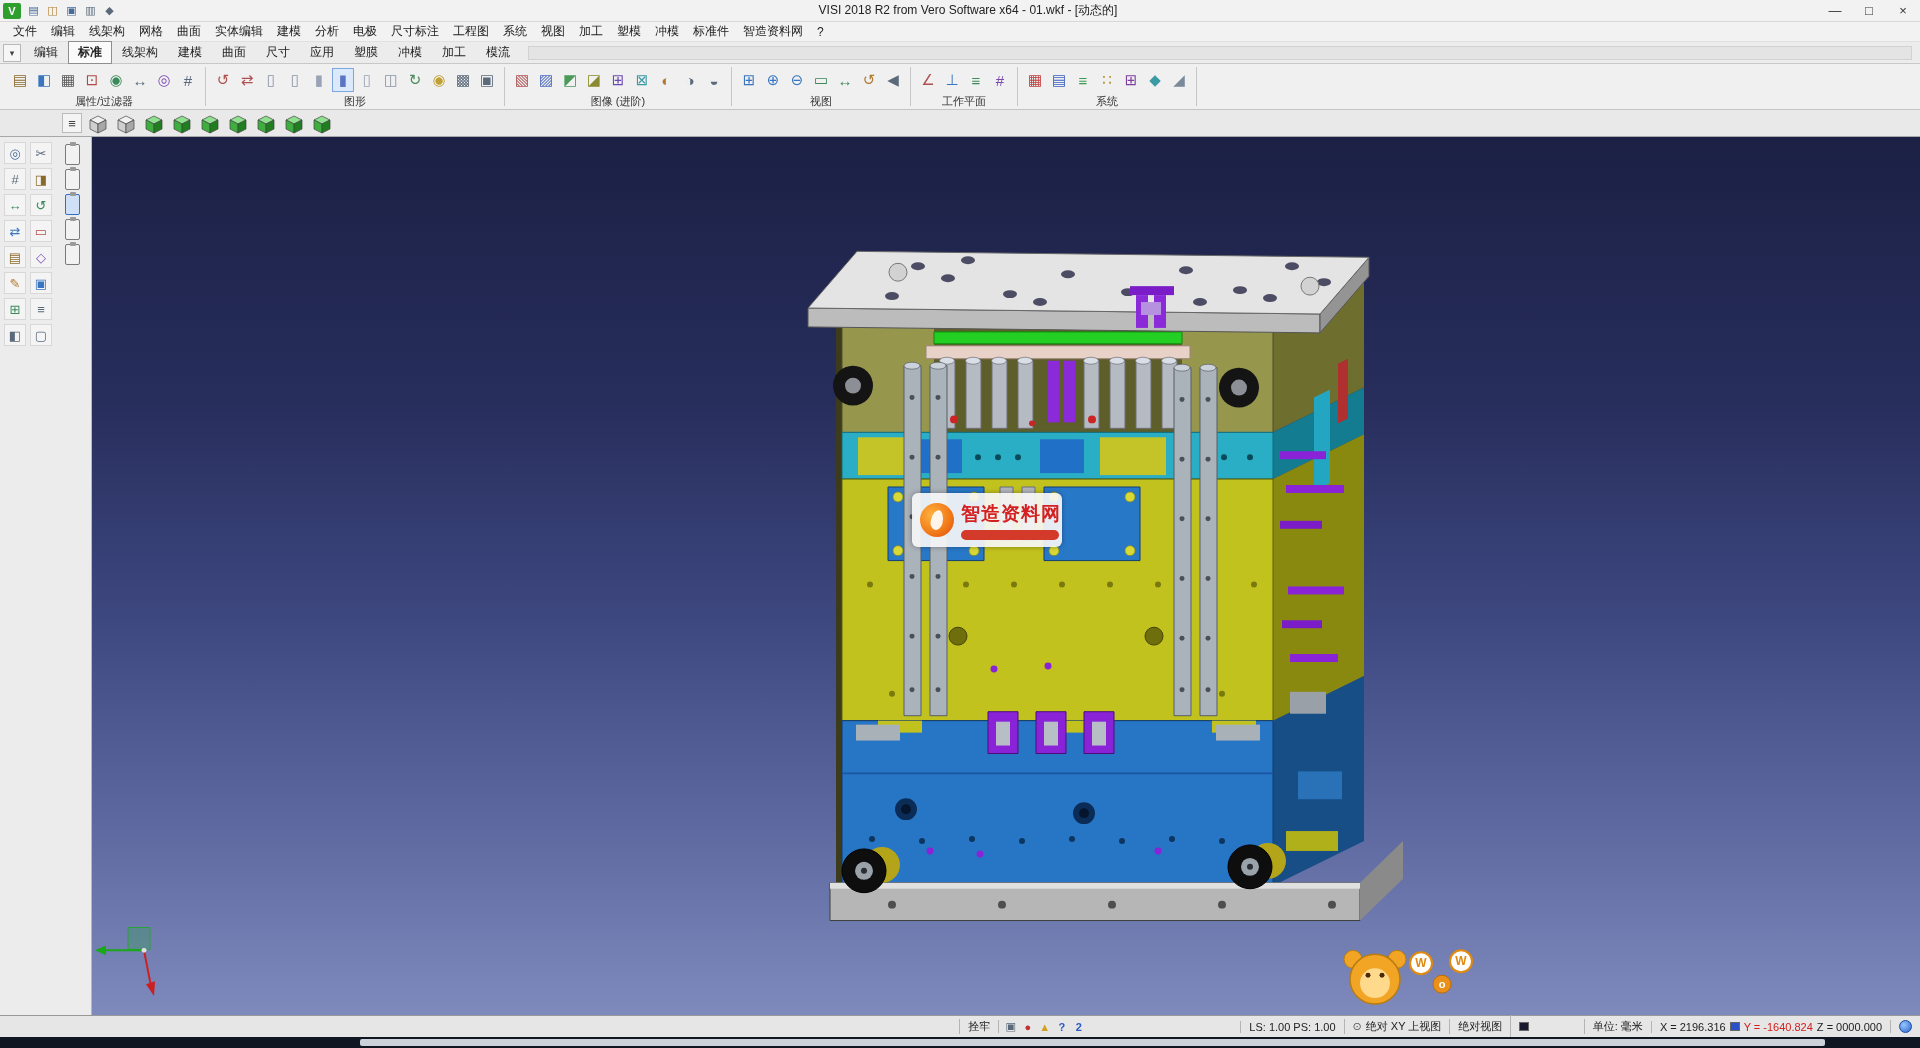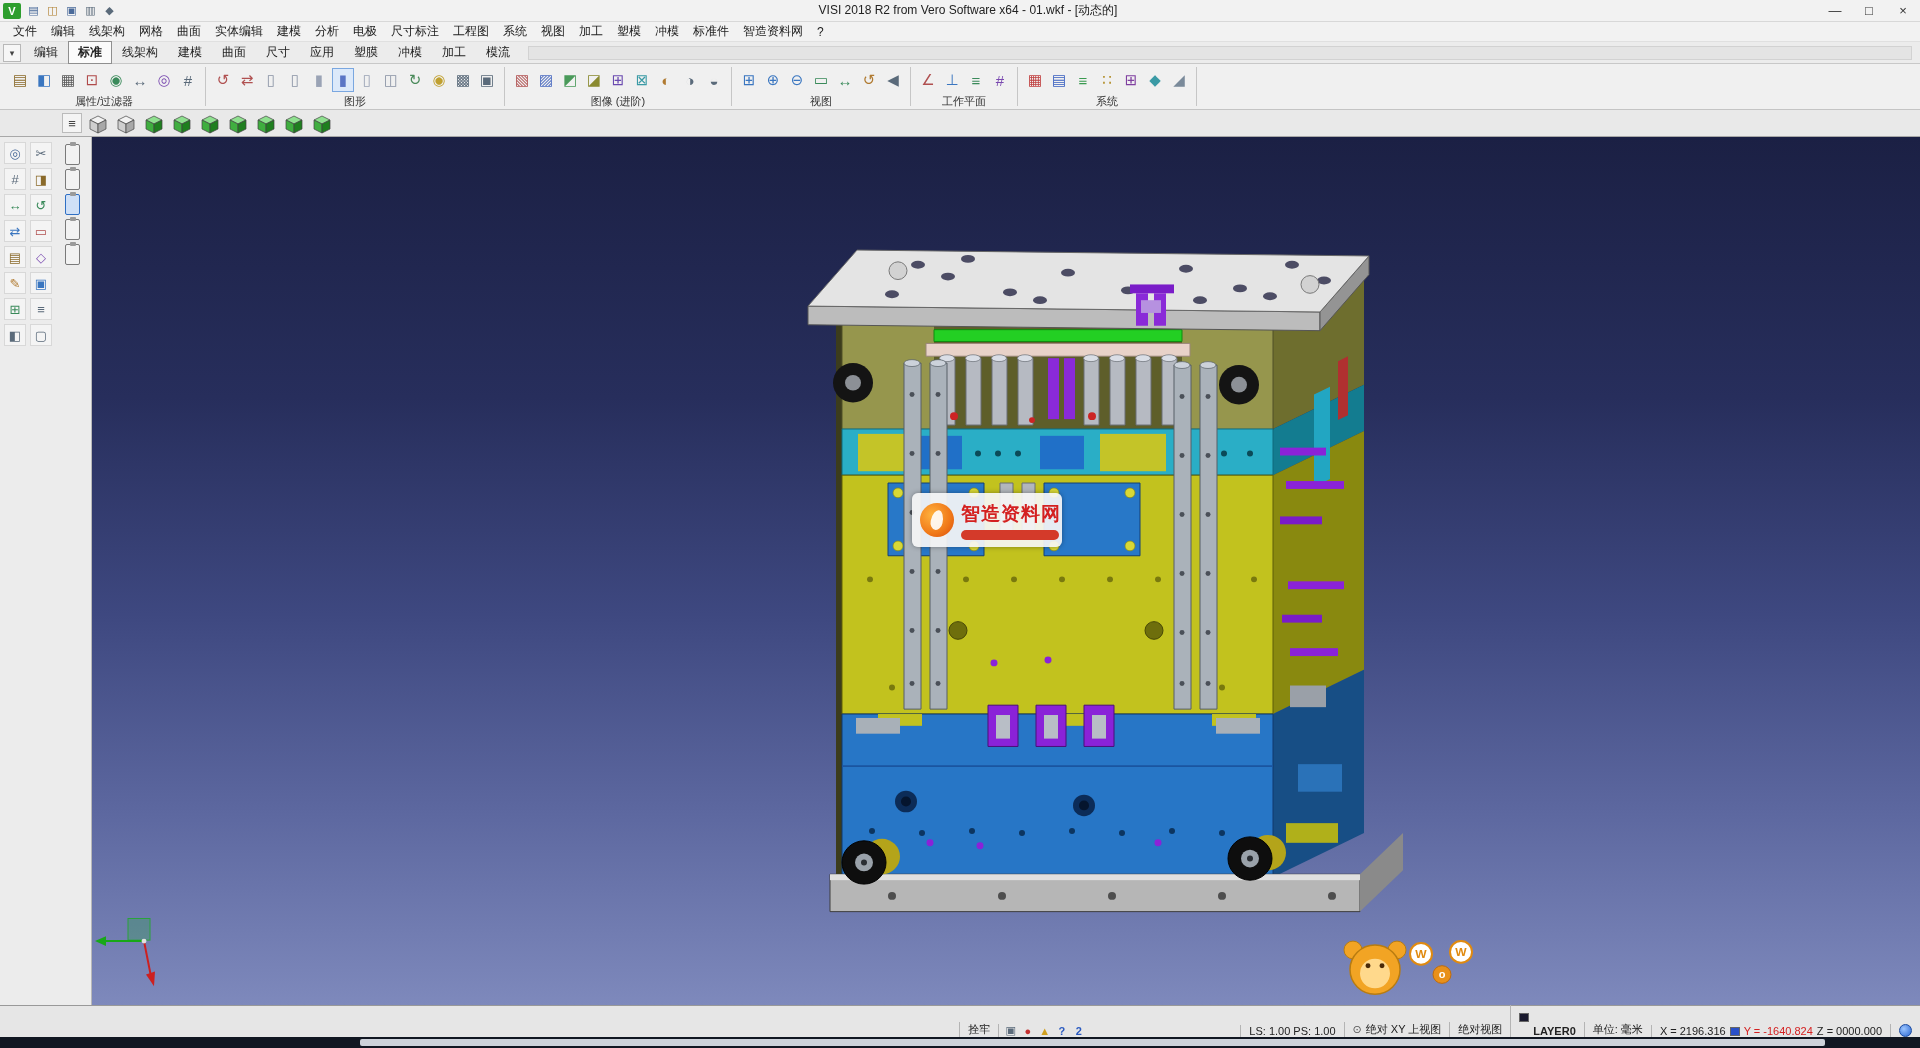--- a/index.html
+++ b/index.html
@@ -63,21 +63,21 @@
     border-radius:6px;display:flex;align-items:center;padding:4px 8px;gap:7px;box-shadow:0 0 5px rgba(0,0,0,.35);}
   .wm-logo{width:34px;height:34px;border-radius:50%;flex:none;position:relative;
     background:radial-gradient(circle at 35% 35%,#ffb23e,#f07818 60%,#d8480a);}
   .wm-logo::after{content:"";position:absolute;left:11px;top:7px;width:12px;height:20px;background:#fff;opacity:.9;
     border-radius:50% 50% 50% 50%/60% 60% 40% 40%;transform:rotate(12deg);}
   .wm-col{display:flex;flex-direction:column;gap:3px;}
   .wm-text{color:#d42020;font-weight:bold;font-size:19px;letter-spacing:1px;white-space:nowrap;}
   .wm-bar{width:98px;height:10px;border-radius:5px;background:#d43a2a;}
 
   
-  .statusbar{height:32px;background:#e6e6e6;border-top:1px solid #999;display:flex;align-items:flex-end;font-size:11px;color:#222;flex:none;}
+  .statusbar{height:22px;background:#e6e6e6;border-top:1px solid #999;display:flex;align-items:center;font-size:11px;color:#222;flex:none;}
   .sb-fill{flex:1;}
   .sb-seg{display:flex;align-items:center;padding:0 8px;border-left:1px solid #b4b4b4;white-space:nowrap;gap:4px;}
   .sb-empty{width:150px;}
   .sb-icons{display:flex;border-left:1px solid #b4b4b4;align-items:center;padding:0 3px;}
   .sb-icon{width:17px;text-align:center;font-size:11px;font-weight:bold;}
   .sb-mini{font-size:11px;color:#555;}
   .sb-swatch{width:10px;height:9px;display:inline-block;border:1px solid #666;}
   .sw-dark{background:#1a1a2e;}
   .sw-blue{background:#2a50c8;}
   .coord-y{color:#d42020;}

